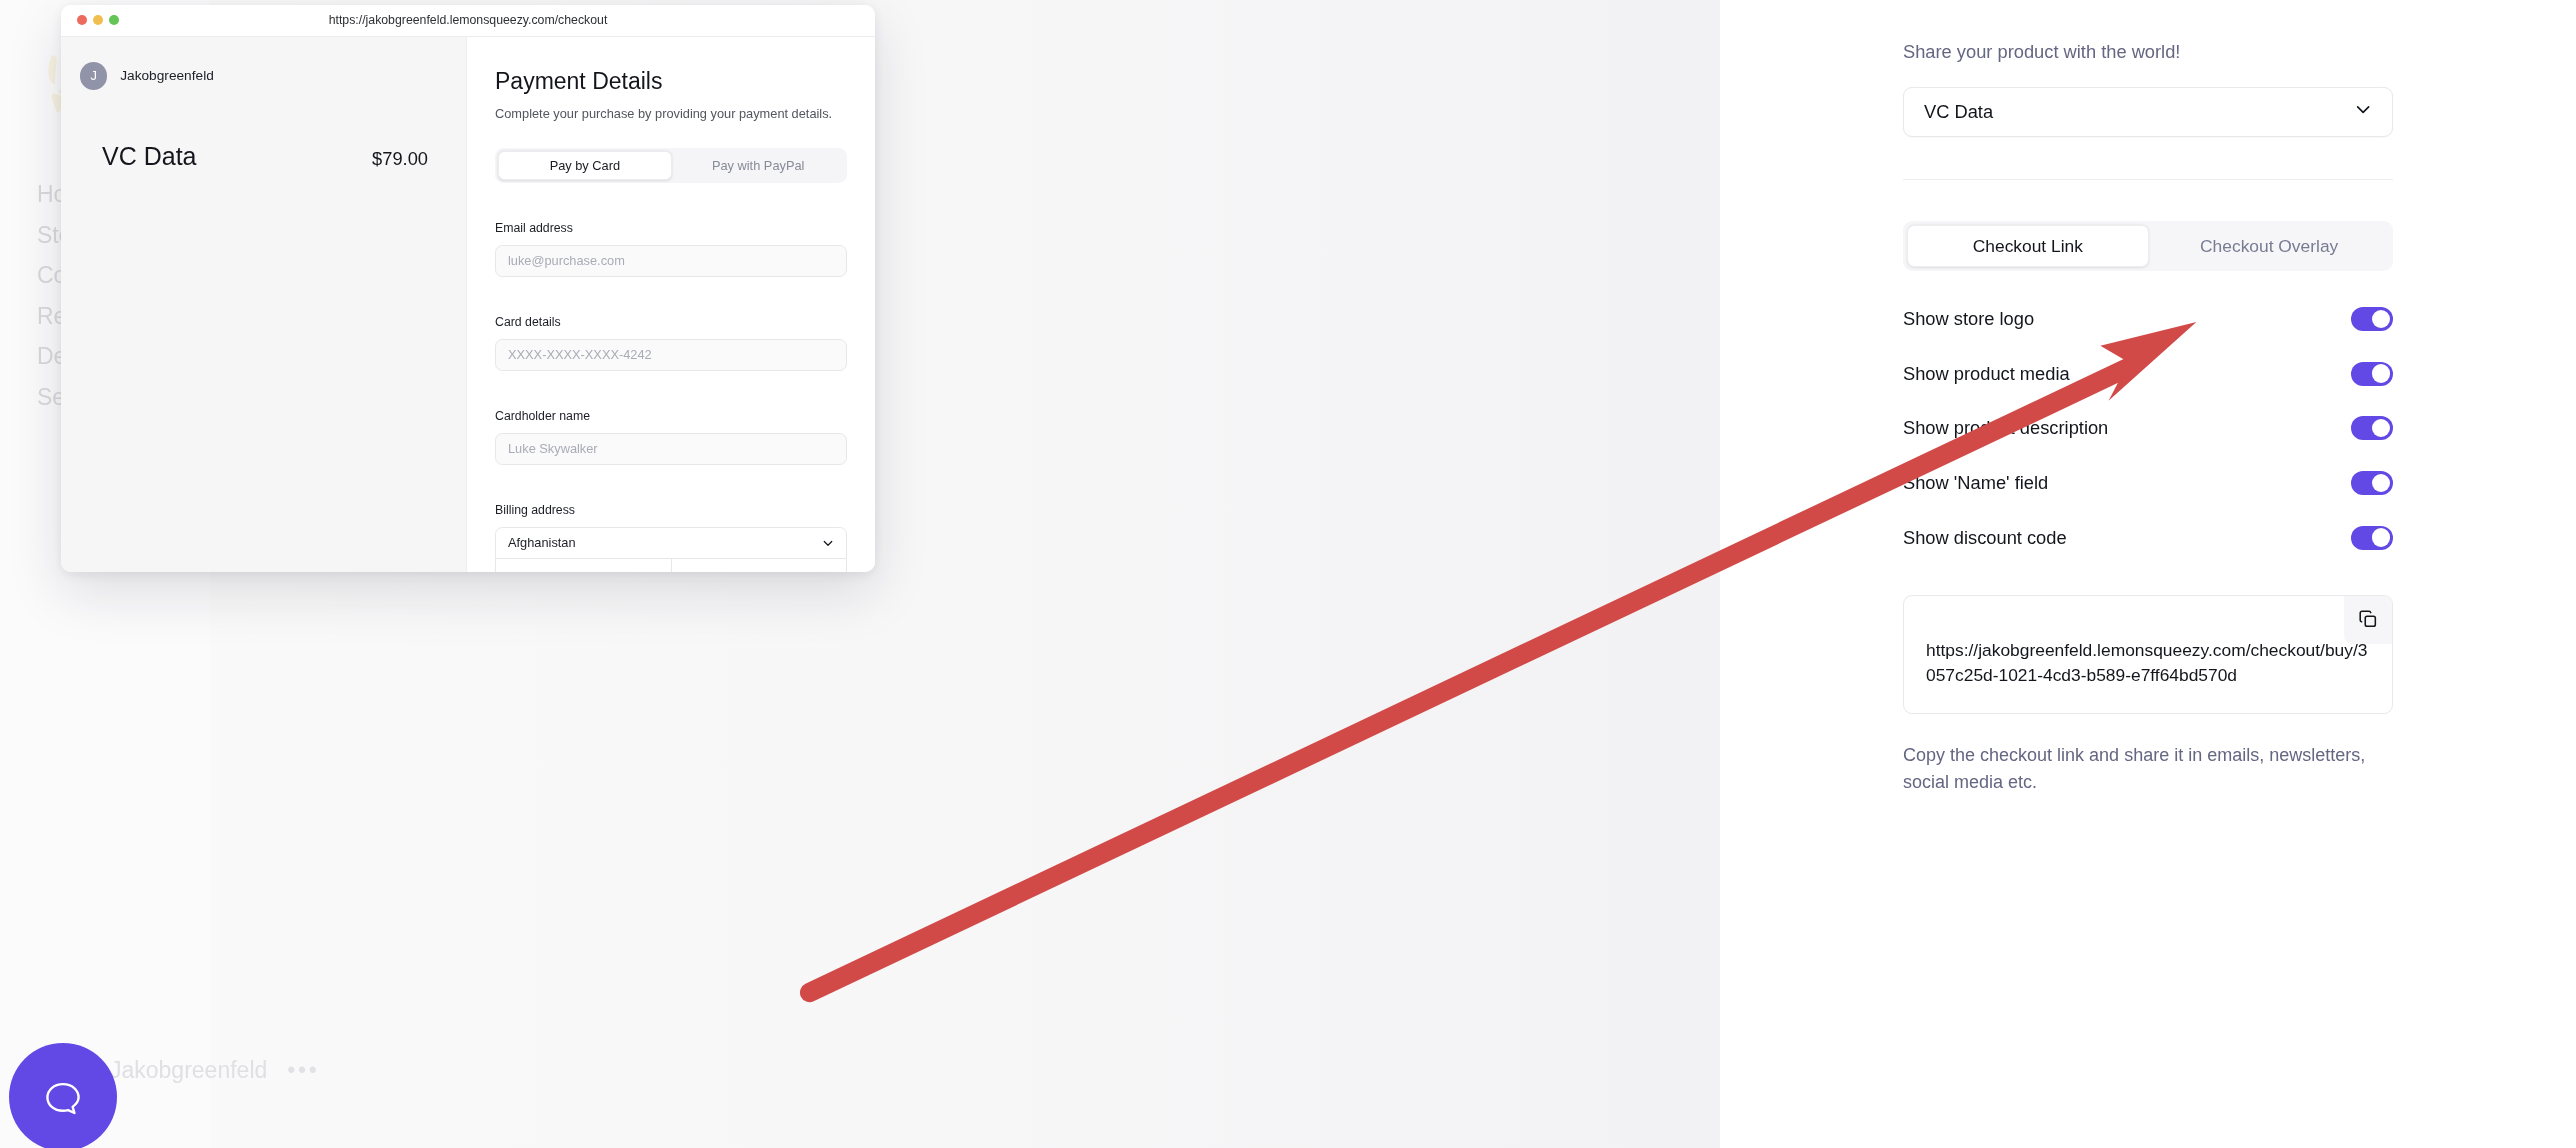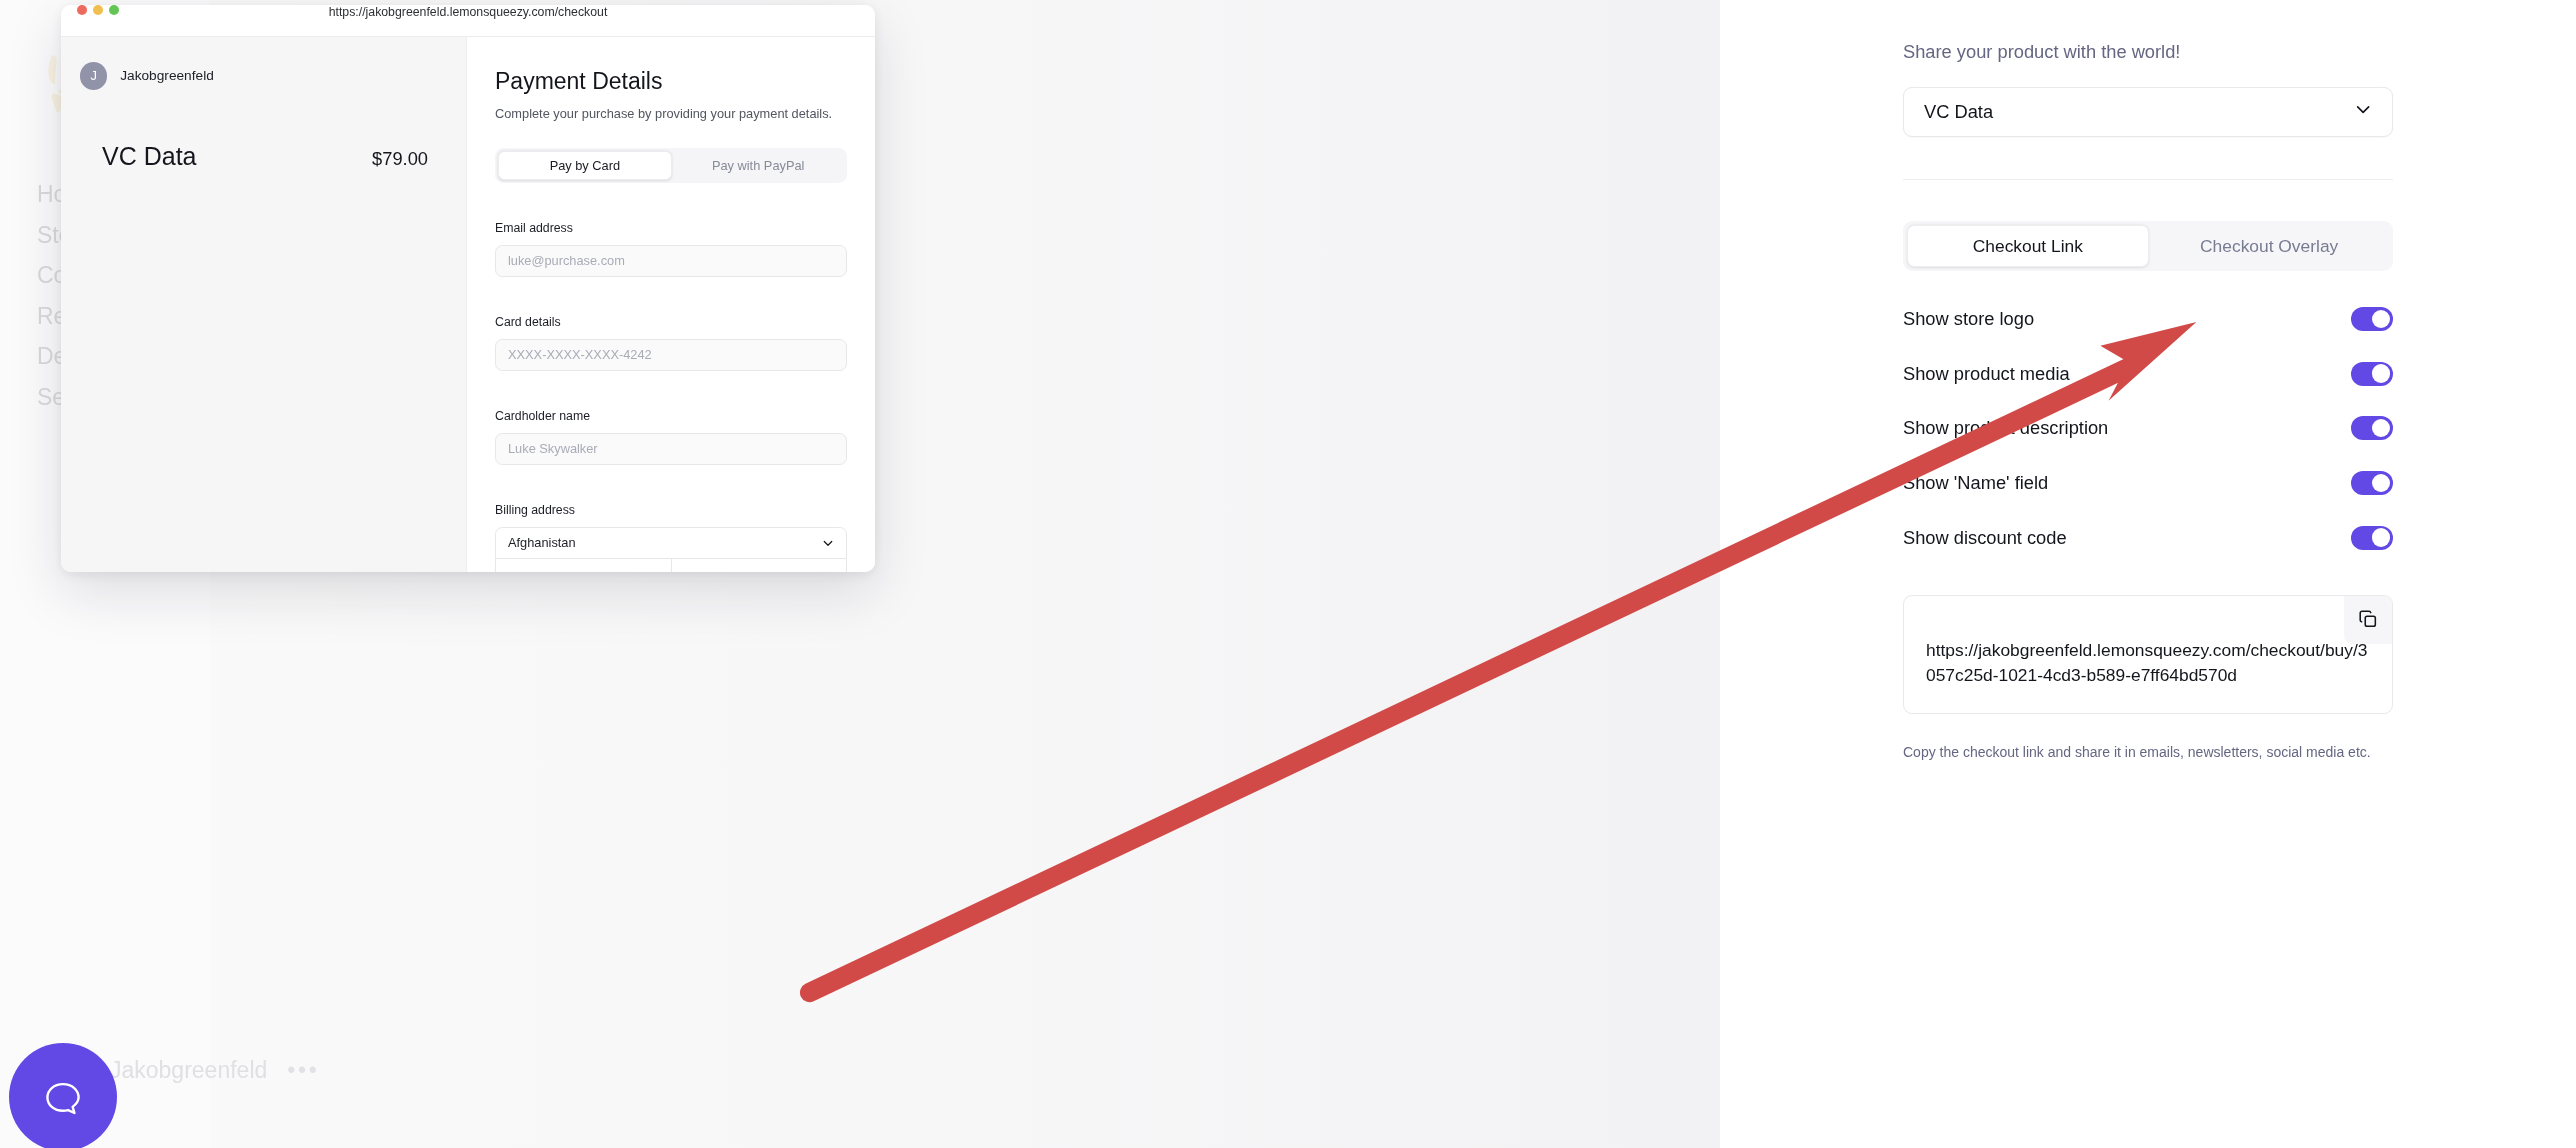--- a/index.html
+++ b/index.html
@@ -50,21 +50,21 @@
   .modal {
     position: absolute; left: 61px; top: 4.6px; width: 814px; height: 567px;
     background: #ffffff;
     border-radius: 10px;
     box-shadow: 0 20px 55px rgba(20,20,40,0.13), 0 2.7px 11px rgba(20,20,40,0.07);
     overflow: hidden;
   }
   .modal-titlebar {
     position: relative; height: 32px; background: #ffffff;
     border-bottom: 0.9px solid #ececed;
-    display: flex; align-items: flex-start;
+    display: flex; align-items: center;
   }
   .traffic { display: flex; gap: 6.4px; margin-left: 15.6px; }
   .dot { width: 10px; height: 10px; border-radius: 50%; }
   .dot.red { background: #ec6a5e; }
   .dot.yellow { background: #f1bf4f; }
   .dot.green { background: #62c554; }
   .modal-url {
     position: absolute; left: 0; right: 0; text-align: center;
     font-size: 12.3px; color: #2e3033;
   }
@@ -188,21 +188,21 @@
   }
   .copy-btn {
     position: absolute; right: 0px; top: 0px; width: 48px; height: 48px;
     background: #f6f6f8; border-radius: 0 8.2px 0 8.2px;
     display: flex; align-items: center; justify-content: center;
   }
   .link-url {
     font-size: 17.4px; color: #14161d; line-height: 1.45; word-break: break-all;
   }
   .panel-foot {
-    margin-top: 27.4px; font-size: 14px; color: #646682; line-height: 1.5;
+    margin-top: 27.4px; font-size: 18px; color: #646682; line-height: 1.5;
   }
 
   
   .arrow-layer {
     position: absolute; left: 0; top: 0; width: 2576px; height: 1149px;
     pointer-events: none;
   }
 </style>
 </head>
 <body>

